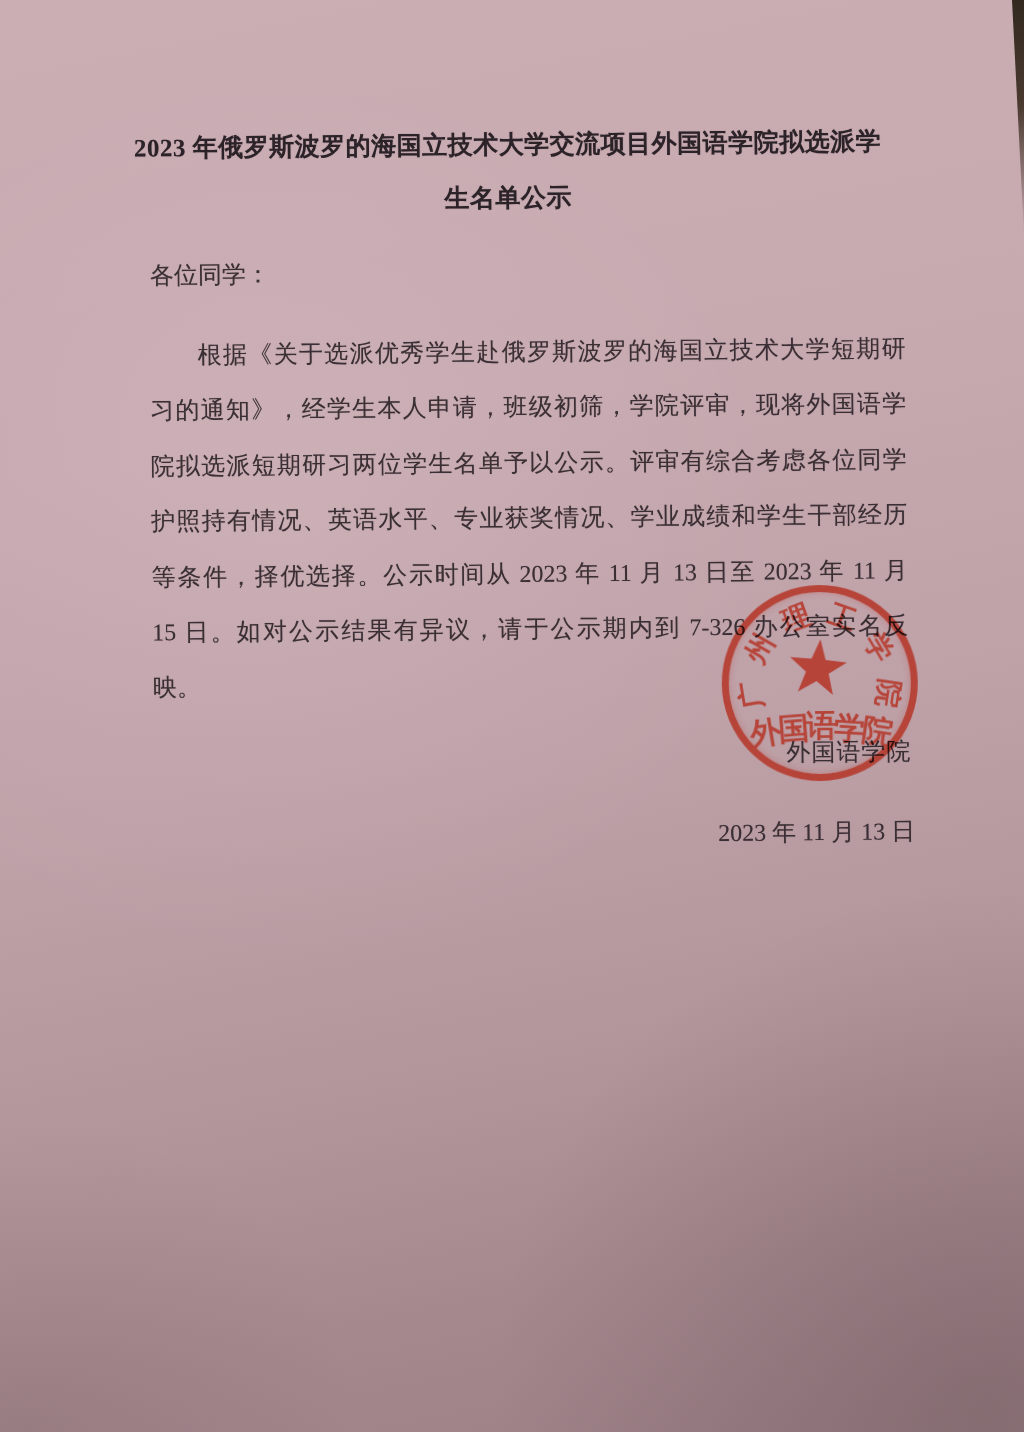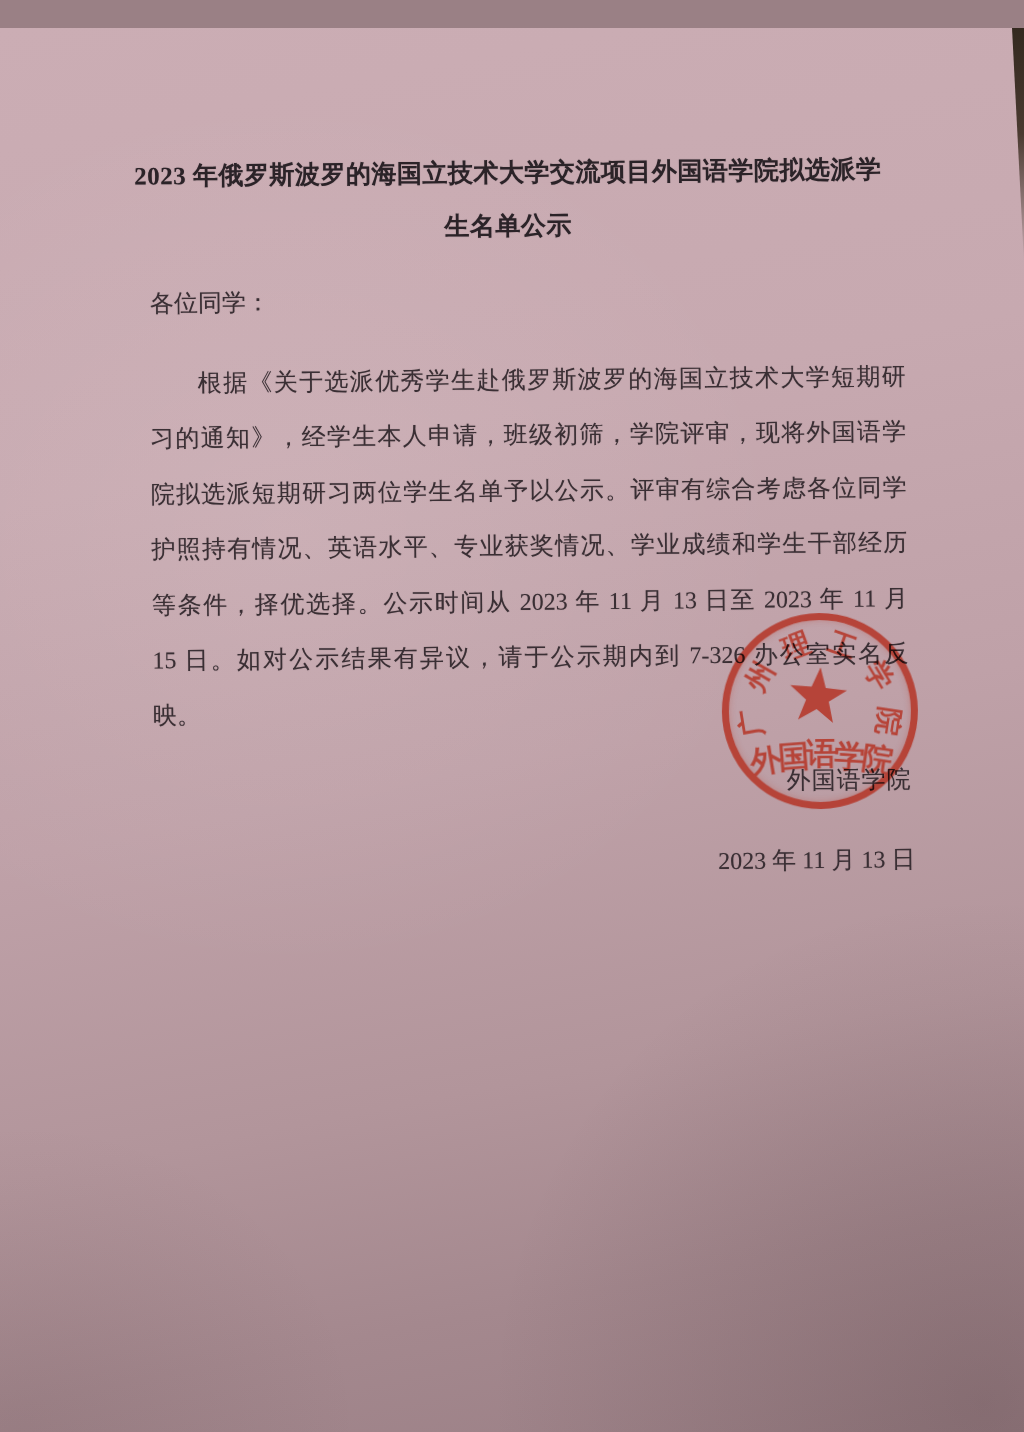--- a/index.html
+++ b/index.html
@@ -8,21 +8,20 @@
     font-family:"Liberation Serif","DejaVu Serif",serif;
     background:#9a8085;
   }
   .photo{
     position:absolute;inset:0;
     background:
       radial-gradient(ellipse 70% 45% at 28% 36%, rgba(255,246,246,0.10), rgba(255,246,246,0) 70%),
       radial-gradient(ellipse 80% 60% at 96% 98%, rgba(56,38,40,0.22), rgba(56,38,40,0) 60%),
       radial-gradient(ellipse 60% 40% at 2% 100%, rgba(70,50,52,0.12), rgba(70,50,52,0) 55%),
       linear-gradient(169deg, var(--paper-top,#cbadb4) 0%, #c7a9b0 30%, #bfa1a8 52%, #b2959b 72%, #a4888e 86%, var(--paper-bottom,#9a7f85) 100%);
-    margin-top: 28px;
   }
   .corner-shadow{
     position:absolute;top:0;right:0;width:12px;height:235px;
     background:linear-gradient(to bottom, var(--background-corner,#33291f) 0%, #4a3a30 45%, rgba(74,58,48,0) 100%);
     clip-path:polygon(0 0,100% 0,100% 100%);
   }
   .sheet-content{
     position:absolute;inset:0;
     transform:rotate(-0.55deg);
     transform-origin:50% 42%;

